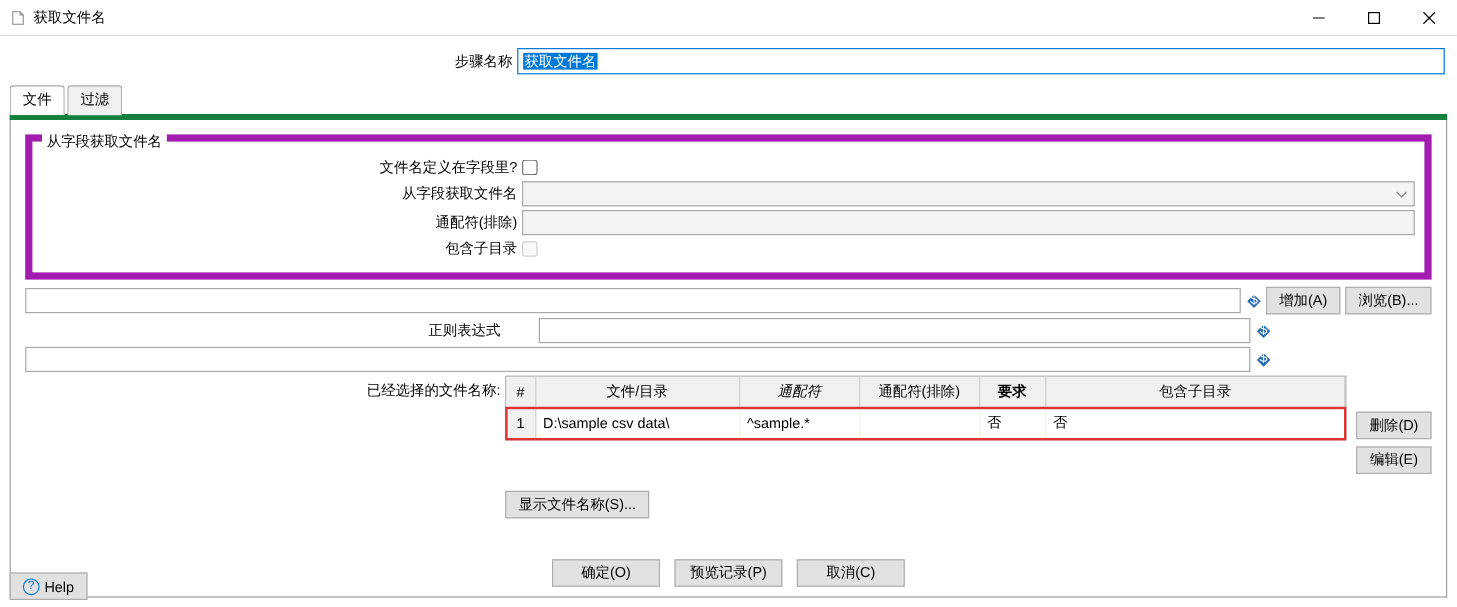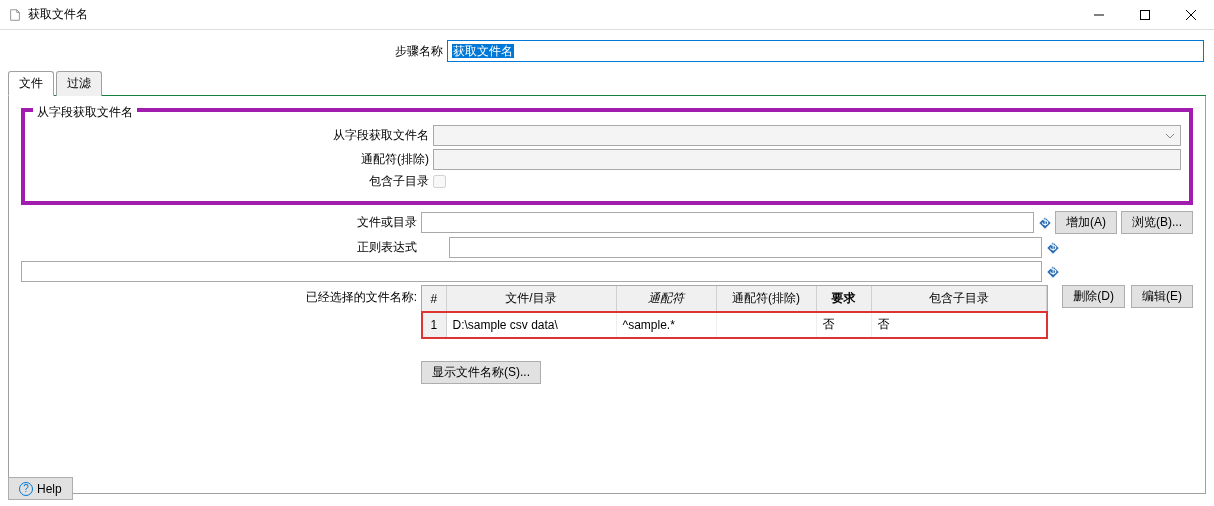--- a/index.html
+++ b/index.html
@@ -8,36 +8,36 @@
   
   .titlebar { height: 30px; background: #fff; border-bottom: 1px solid #ddd; display: flex; align-items: center; padding-left: 8px; }
   .titlebar .icon { width: 14px; height: 14px; margin-right: 6px; display:inline-flex; align-items:center; justify-content:center; }
   .titlebar .title-text { flex: 0 0 auto; color: #000; }
   .titlebar .spacer { flex: 1; }
   .win-btn { width: 46px; height: 30px; display:flex; align-items:center; justify-content:center; cursor: pointer; }
   .win-btn svg { width: 10px; height: 10px; stroke: #000; stroke-width: 1; fill: none; }
   .win-btn.close svg { width: 10px; height: 10px; }
 
   
-  .stepname-row { display:flex; align-items:center; padding: 10px 10px 8px 22px; }
+  .stepname-row { display:flex; align-items:center; padding: 10px 10px 8px 6px; }
   .stepname-row .lbl { width: 425px; text-align: right; padding-right: 4px; color: #000; }
   .selected-text-fake { flex:1; height:22px; border:1px solid #0078d7; padding:2px 4px; background:#fff; }
   .selected-text-fake span { background:#0078d7; color:#fff; padding:0 1px; }
 
   
   .tabs-wrap { margin: 0 8px; }
-  .tabs { display:flex; border-bottom:1px solid #15803d; position:relative; }
+  .tabs { display:flex; border-bottom:5px solid #15803d; position:relative; }
   .tab { padding:3px 10px 3px 10px; border:1px solid #a0a0a0; border-bottom:none; background:#fff; margin-right:2px; border-radius:3px 3px 0 0; cursor:pointer; position:relative; top:1px; }
   .tab.active { background:#fff; z-index:2; border-bottom:1px solid #fff; }
   .tab:not(.active) { background:#f0f0f0; }
 
   .tab-panel { border:1px solid #a0a0a0; border-top:none; margin:0 8px; padding:8px 8px 8px 8px; height: 398px; position:relative; }
 
   
-  .fieldset { border:4px solid #a21caf; margin:4px 4px 6px 4px; padding:10px 8px 8px 8px; position:relative; }
+  .fieldset { border:6px solid #a21caf; margin:4px 4px 6px 4px; padding:10px 8px 8px 8px; position:relative; }
   .fieldset .legend { position:absolute; top:-8px; left:8px; background:#fff; padding:0 4px; font-size:12px; }
 
   .form-row { display:flex; align-items:center; margin:3px 0; }
   .form-row .lbl { width: 400px; text-align:right; padding-right:4px; color:#000; }
   .form-row .ctrl { flex:1; display:flex; align-items:center; gap:4px; }
   .form-row input[type=text] { flex:1; height:21px; border:1px solid #a9a9a9; padding:0 4px; background:#fff; }
   .form-row input[type=text]:disabled { background:#f4f4f4; color:#888; }
   .combo { flex:1; height:21px; border:1px solid #a9a9a9; background:#f4f4f4; position:relative; display:flex; align-items:center; padding:0 4px; }
   .combo .chev { position:absolute; right:3px; top:3px; }
   .combo.disabled { background:#f4f4f4; }
@@ -53,23 +53,23 @@
   
   .filelist-area { display:flex; }
   .filelist-area .lbl { width:400px; text-align:right; padding-right:4px; padding-top:4px; }
   .table-wrap { border:1px solid #a9a9a9; flex:1; margin-right:4px; }
   .tbl { width:100%; border-collapse:collapse; }
   .tbl th { background:#f0f0f0; border-right:1px solid #d0d0d0; border-bottom:1px solid #d0d0d0; text-align:center; padding:4px 6px; font-weight:normal; }
   .tbl th.rowh { width:24px; text-align:center; }
   .tbl td { border-right:1px solid #eee; border-bottom:1px solid #eee; padding:4px 6px; text-align:left; }
   .tbl td.rowh { background:#f0f0f0; text-align:center; border-right:1px solid #d0d0d0; }
   .tbl tbody tr { outline: 2px solid #d33; outline-offset:-1px; }
-  .side-btns { display:flex; flex-direction:row; gap:6px; }
-
-  .below-table-btn { margin-top:2px; margin-left:0; }
+  .side-btns { display:flex; flex-direction:column; gap:6px; }
+
+  .below-table-btn { margin-top:22px; margin-left:0; }
 
   
   .bottom-btns { position:absolute; left:0; right:0; bottom:8px; display:flex; justify-content:center; gap:12px; }
   .bottom-btns .btn { min-width:90px; }
 
   
   .help-area { position:absolute; left:8px; bottom:6px; }
   .help-btn { display:inline-flex; align-items:center; gap:4px; border:1px solid #adadad; background:#e1e1e1; height:23px; padding:0 10px; cursor:pointer; }
   .help-circle { width:14px; height:14px; border:1px solid #0078d7; border-radius:50%; color:#0078d7; display:inline-flex; align-items:center; justify-content:center; font-size:10px; }
 </style>
@@ -114,20 +114,26 @@
     <div class="tab">过滤</div>
   </div>
 </div>
 
 <div class="tab-panel">
 
   <div class="fieldset">
     <div class="legend">从字段获取文件名</div>
 
     <div class="form-row">
+      <div class="lbl">文件名定义在字段里?</div>
+      <div class="ctrl">
+          <input type="checkbox" style="">
+        </div>
+    </div>
+    <div class="form-row">
       <div class="lbl">从字段获取文件名</div>
       <div class="ctrl">
         <div class="combo disabled">
           <span class="chev"><svg viewBox="0 0 14 14">
                 <path d="M3 5 l4 4 l4 -4" stroke="#888" fill="none"></path>
               </svg></span>
         </div>
       </div>
     </div>
     <div class="form-row">
@@ -138,21 +144,20 @@
     </div>
     <div class="form-row">
       <div class="lbl">包含子目录</div>
       <div class="ctrl">
           <input type="checkbox" disabled="" style="">
         </div>
     </div>
   </div>
 
   <div class="form-row" style="margin:6px 4px 3px 4px;">
-    <div class="lbl" style="width:400px;">文件或目录</div>
     <div class="ctrl">
       <input type="text" value="" style="">
       <span class="diamond">
           <svg viewBox="0 0 12 12">
             <rect x="2" y="2" width="8" height="8" transform="rotate(45 6 6)" fill="#2b6fb3"></rect>
             <text x="6" y="8" text-anchor="middle" fill="#fff" font-size="7">$</text>
           </svg>
         </span>
       <button class="btn">增加(A)</button>
       <button class="btn">浏览(B)...</button>
@@ -216,20 +221,25 @@
       <div style="height:20px;"></div>
       <button class="btn below-table-btn">显示文件名称(S)...</button>
     </div>
     <div class="side-btns">
       <div style="height:24px;"></div>
       <button class="btn">删除(D)</button>
       <button class="btn">编辑(E)</button>
     </div>
   </div>
 
+  <div class="bottom-btns">
+    <button class="btn">确定(O)</button>
+    <button class="btn">预览记录(P)</button>
+    <button class="btn">取消(C)</button>
+  </div>
 
 </div>
 
 <div class="help-area">
   <div class="help-btn">
     <span class="help-circle">?</span>
     <span>Help</span>
   </div>
 </div>
 

